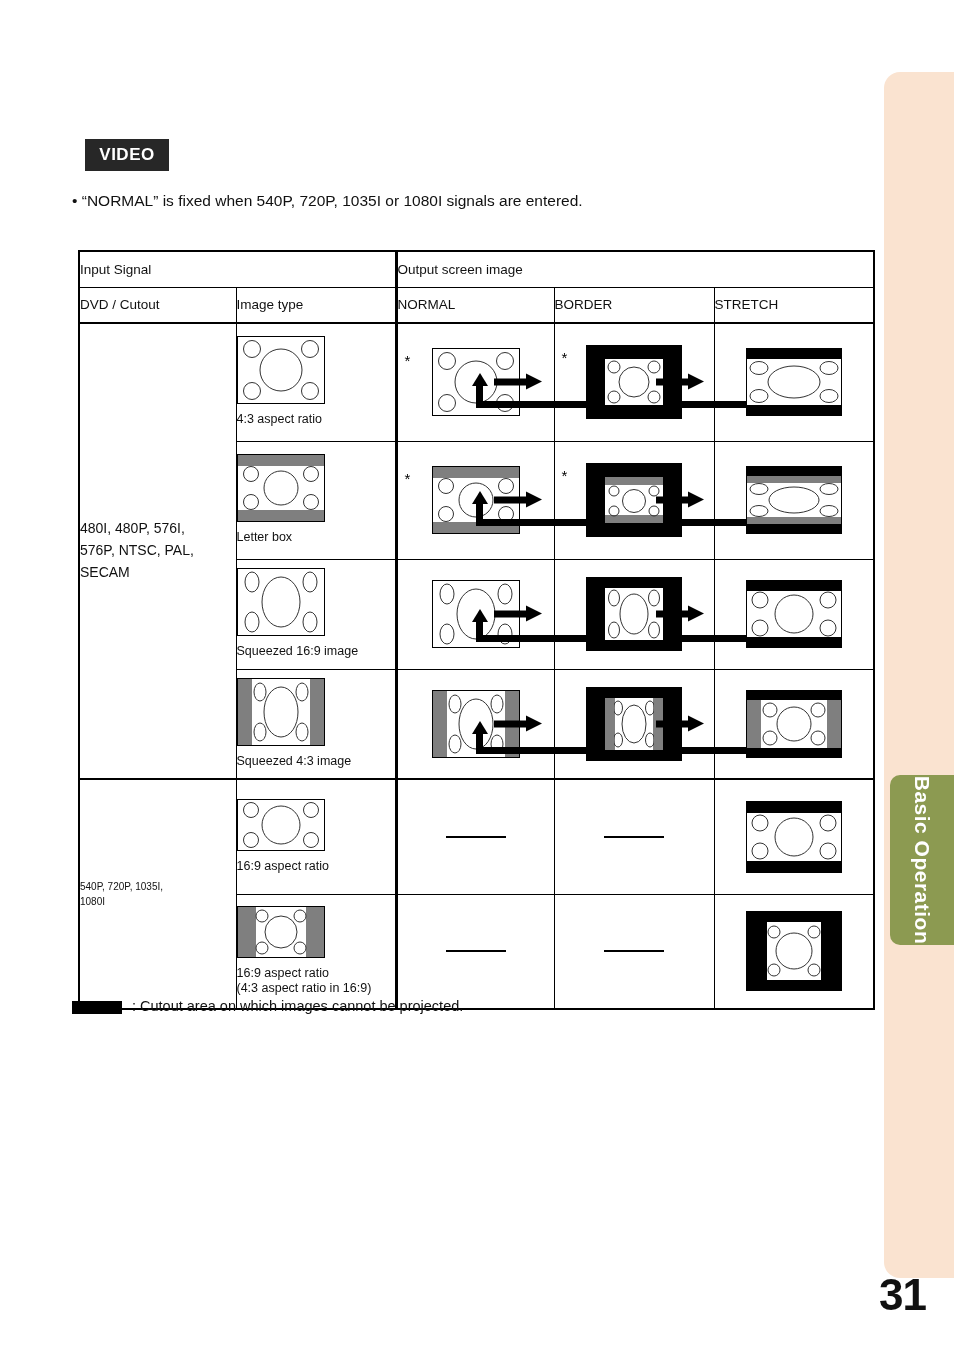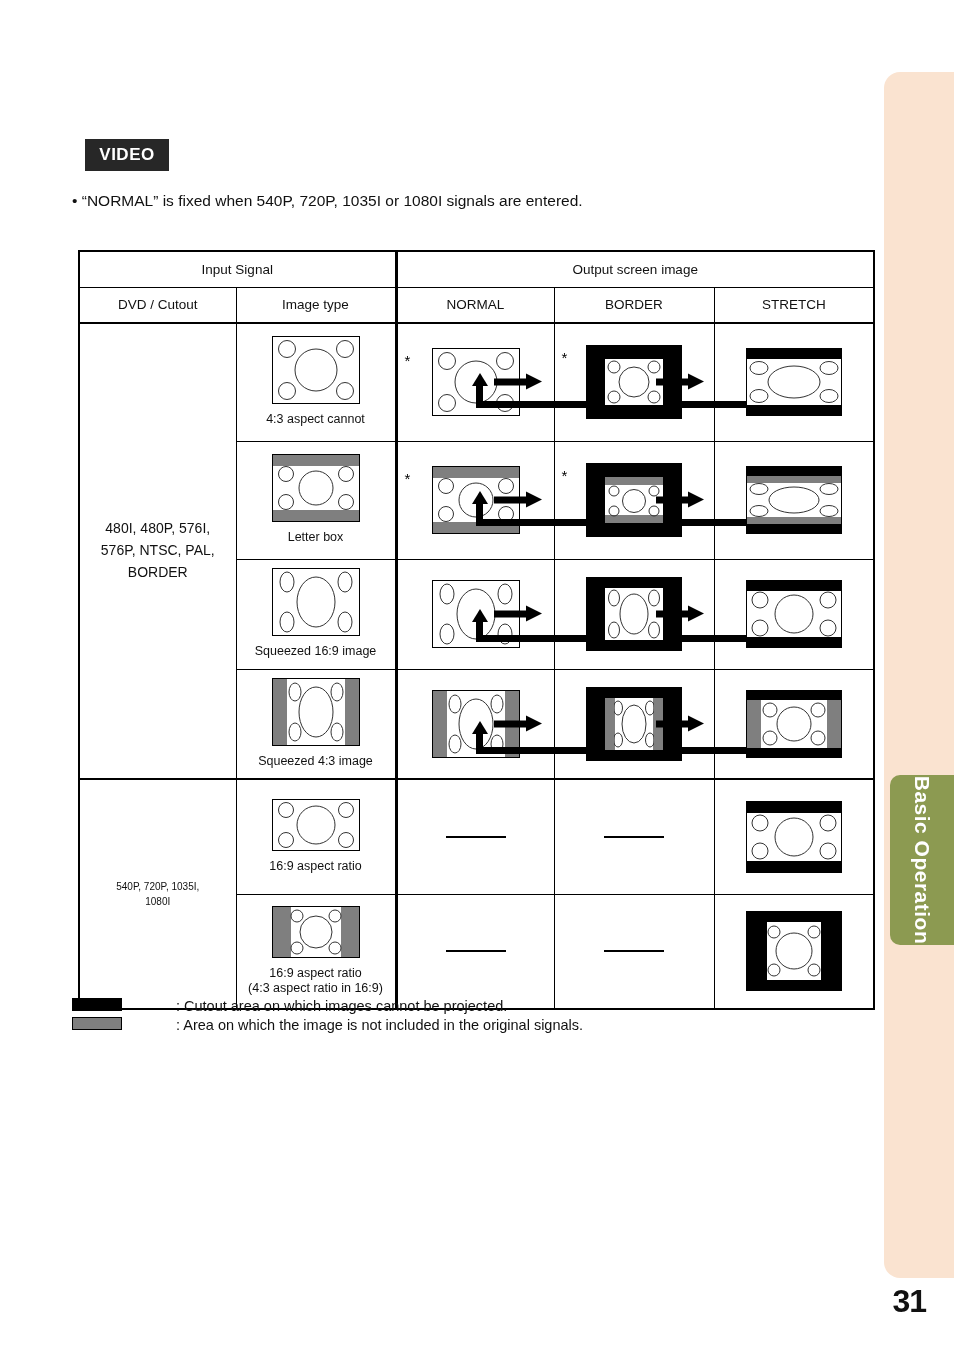--- a/index.html
+++ b/index.html
@@ -34,21 +34,21 @@
     color:#ffffff;
     font-weight:bold;
     font-size:21px;
     letter-spacing:0.5px;
     display:flex; align-items:center; justify-content:center;
   }
 
   
   #page-number {
     position:absolute; right:28px; bottom:32px;
-    font-size:32px; font-weight:bold; color:#111;
+    font-size:44px; font-weight:bold; color:#111;
     letter-spacing:-1px;
   }
 
   
   #video-badge {
     position:absolute; left:85px; top:139px;
     width:84px; height:32px;
     background:#272727;
     color:#fff;
     font-weight:bold; font-size:17px;
@@ -64,21 +64,21 @@
   #spec-table {
     position:absolute; left:78px; top:250px;
     width:795px;
     border-collapse:collapse;
     table-layout:fixed;
   }
   #spec-table td, #spec-table th {
     border:1px solid #000;
     padding:0;
     vertical-align:middle;
-    text-align:center;
+    text-align:left;
     font-weight:normal;
     font-size:13.5px;
     color:#111;
   }
   .col-dvd    { width:157px; }
   .col-type   { width:160px; }
   .col-normal { width:158px; }
   .col-border { width:160px; }
   .col-stretch{ width:160px; }
 
@@ -152,21 +152,21 @@
   .scr .blk { position:absolute; background:#000; }
   .scr .gry { position:absolute; background:#7F7F7F; }
   .scr svg { position:absolute; left:0; top:0; }
 
   
   #footnotes {
     position:absolute; left:72px; top:998px; width:760px;
     font-size:14.5px; color:#111;
   }
   #footnote-star { margin-bottom:12px; padding-left:6px; }
-  .legend-line { display:flex; align-items:flex-start; margin-bottom:3px;gap:44px; }
+  .legend-line { display:flex; align-items:flex-end; margin-bottom:3px; }
   .legend-swatch-black {
     width:50px; height:13px; background:#000; margin-right:10px;
     flex:none;
   }
   .legend-swatch-gray {
     width:50px; height:13px; background:#7F7F7F; margin-right:10px;
     border:1px solid #000; flex:none;
   }
 </style>
 </head>
@@ -198,33 +198,33 @@
       <td>DVD / Cutout</td>
       <td>Image type</td>
       <td class="thick-left">NORMAL</td>
       <td>BORDER</td>
       <td>STRETCH</td>
     </tr>
 
     <tr>
       <td rowspan="4" class="thick-top" style="white-space:pre-line;font-size:14px;line-height:1.55;">480I, 480P, 576I,
 576P, NTSC, PAL,
-BORDER</td>
+SECAM</td>
       <td class="type-cell thick-top" style="height:118px">
         <div class="scr" style="width:88px;height:68px;">
           <div class="frame"></div>
           <svg width="88" height="68" viewBox="0 0 88 68">
             <circle cx="44" cy="34" r="21" fill="none" stroke="#333" stroke-width="1"></circle>
             <circle cx="15" cy="13" r="8.5" fill="none" stroke="#333" stroke-width="1"></circle>
             <circle cx="73" cy="13" r="8.5" fill="none" stroke="#333" stroke-width="1"></circle>
             <circle cx="15" cy="55" r="8.5" fill="none" stroke="#333" stroke-width="1"></circle>
             <circle cx="73" cy="55" r="8.5" fill="none" stroke="#333" stroke-width="1"></circle>
           </svg>
         </div>
-        <div class="type-caption">4:3 aspect cannot</div>
+        <div class="type-caption">4:3 aspect ratio</div>
       </td>
 
       <td class="out-cell thick-left thick-top">
         <div class="out-inner">
           <span class="star">*</span>
           <div class="scr" style="width:88px;height:68px;">
             <div class="frame"></div>
             <svg width="88" height="68" viewBox="0 0 88 68">
               <circle cx="44" cy="34" r="21" fill="none" stroke="#333" stroke-width="1"></circle>
               <circle cx="15" cy="13" r="8.5" fill="none" stroke="#333" stroke-width="1"></circle>
@@ -609,17 +609,13 @@
       </td>
     </tr>
   </tbody>
 </table>
 
 <div id="footnotes">
   <div class="legend-line">
     <span class="legend-swatch-black"></span>
     <span>: Cutout area on which images cannot be projected.</span>
   </div>
-  <div class="legend-line">
-    <span class="legend-swatch-gray"></span>
-    <span>: Area on which the image is not included in the original signals.</span>
-  </div>
 </div>
 
 </body></html>

